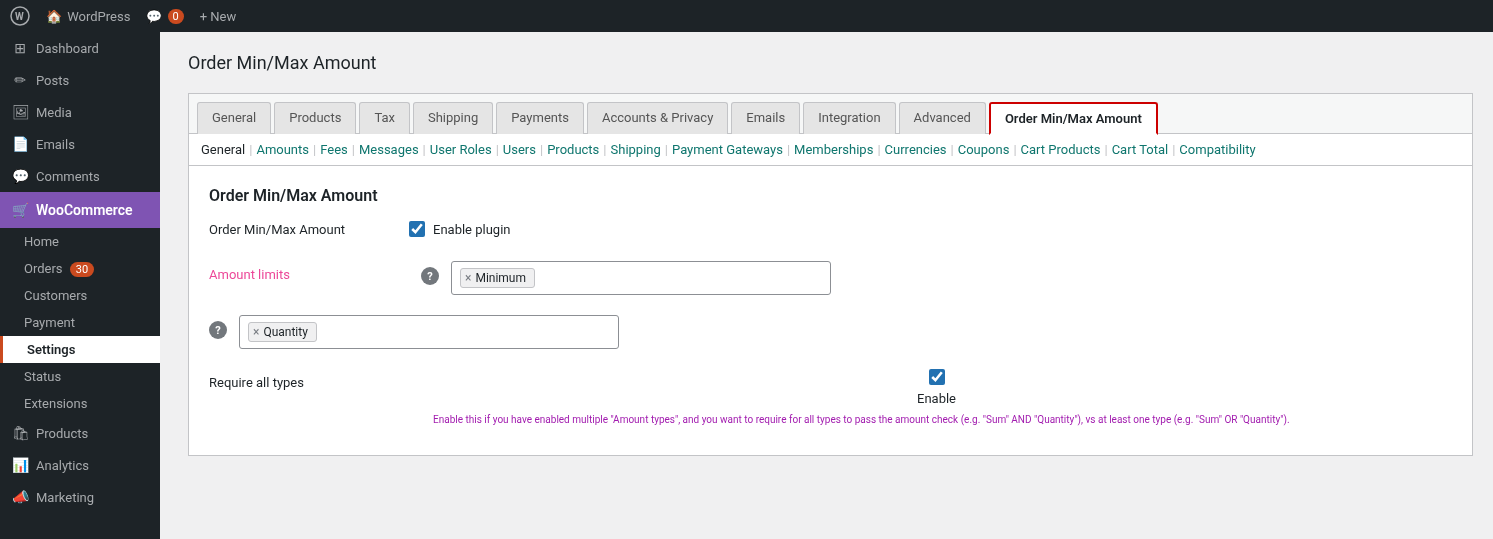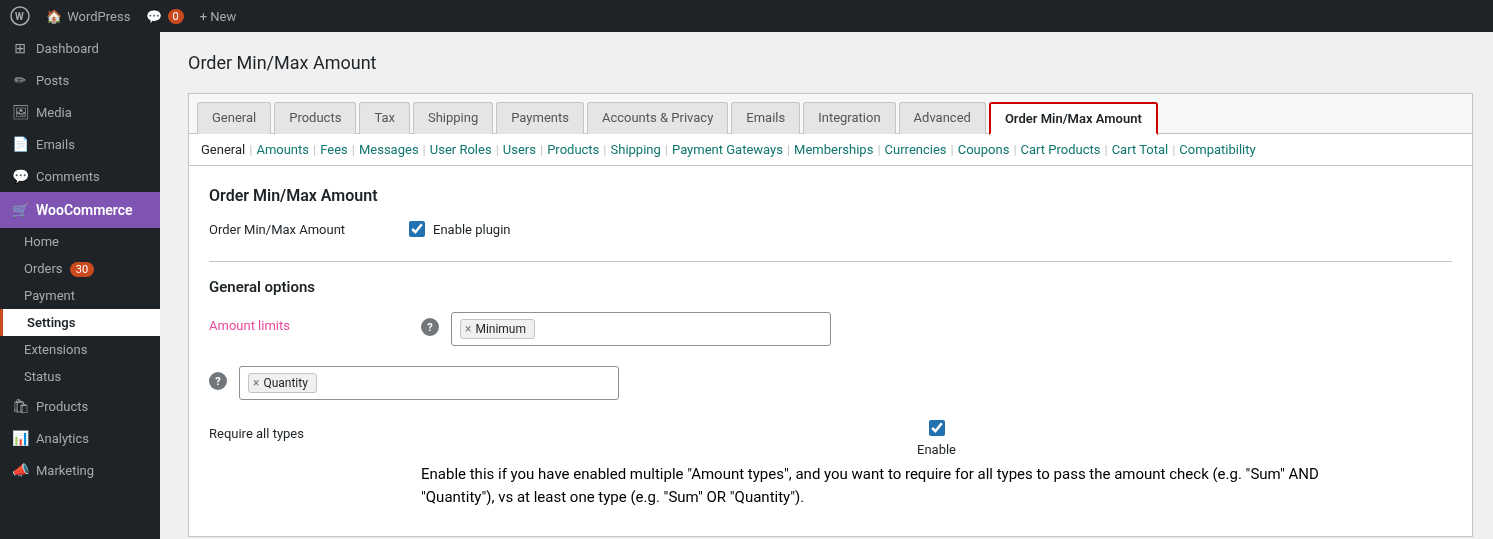--- a/index.html
+++ b/index.html
@@ -273,24 +273,25 @@
     }
     .require-content { flex: 1; }
     .enable-check-row {
       display: flex;
       align-items: center;
       gap: 6px;
       margin-bottom: 6px;
       flex-direction: column;
     }
     .help-text {
-      font-size: 15px;
-      color: #000000;
+      font-size: 10px;
+      color: #a21caf;
       max-width: 900px;
       line-height: 1.5;
+      margin-left: 12px;
     }
   </style>
 </head>
 <body>
 
 <div class="admin-bar">
   <div class="admin-bar-item">
     <svg class="wp-icon-svg" viewBox="0 0 20 20" xmlns="http://www.w3.org/2000/svg">
       <circle cx="10" cy="10" r="9" fill="none" stroke="#a7aaad" stroke-width="1.5"></circle>
       <text x="5" y="14" font-size="10" fill="#a7aaad" font-weight="bold">W</text>
@@ -338,30 +339,33 @@
       <span>WooCommerce</span>
     </div>
     <div class="sidebar-sub-item">
       <span>Home</span>
     </div>
     <div class="sidebar-sub-item">
       <span>Orders</span>
       <span class="badge">30</span>
     </div>
     <div class="sidebar-sub-item">
+      <span>Customers</span>
+    </div>
+    <div class="sidebar-sub-item">
       <span>Payment</span>
     </div>
     <div class="sidebar-sub-item active settings-highlight" style="padding: 6px 12px 6px 24px; border-left: 3px solid #ca4a1f; background: #fff; color: #1d2327; font-weight:600;">
       <span>Settings</span>
     </div>
     <div class="sidebar-sub-item">
+      <span>Status</span>
+    </div>
+    <div class="sidebar-sub-item">
       <span>Extensions</span>
-    </div>
-    <div class="sidebar-sub-item">
-      <span>Status</span>
     </div>
 
     <div class="sidebar-item">
       <span class="sidebar-icon">🛍</span>
       <span>Products</span>
     </div>
     <div class="sidebar-item">
       <span class="sidebar-icon">📊</span>
       <span>Analytics</span>
     </div>
@@ -424,21 +428,20 @@
         <h2 class="section-title">Order Min/Max Amount</h2>
 
         <div class="plugin-row">
           <div class="plugin-label">Order Min/Max Amount</div>
           <div class="enable-row">
             <input type="checkbox" class="checkbox-blue" checked="" style="">
             <span>Enable plugin</span>
           </div>
         </div>
 
-        <div class="general-options-title">General options</div>
 
         <div class="settings-row">
           <div class="settings-row-label">Amount limits</div>
           <div class="help-icon" title="Help">?</div>
           <div class="tag-input-container">
             <div class="tag-pill">
               <span class="tag-remove">×</span>
               <span>Minimum</span>
             </div>
           </div>

